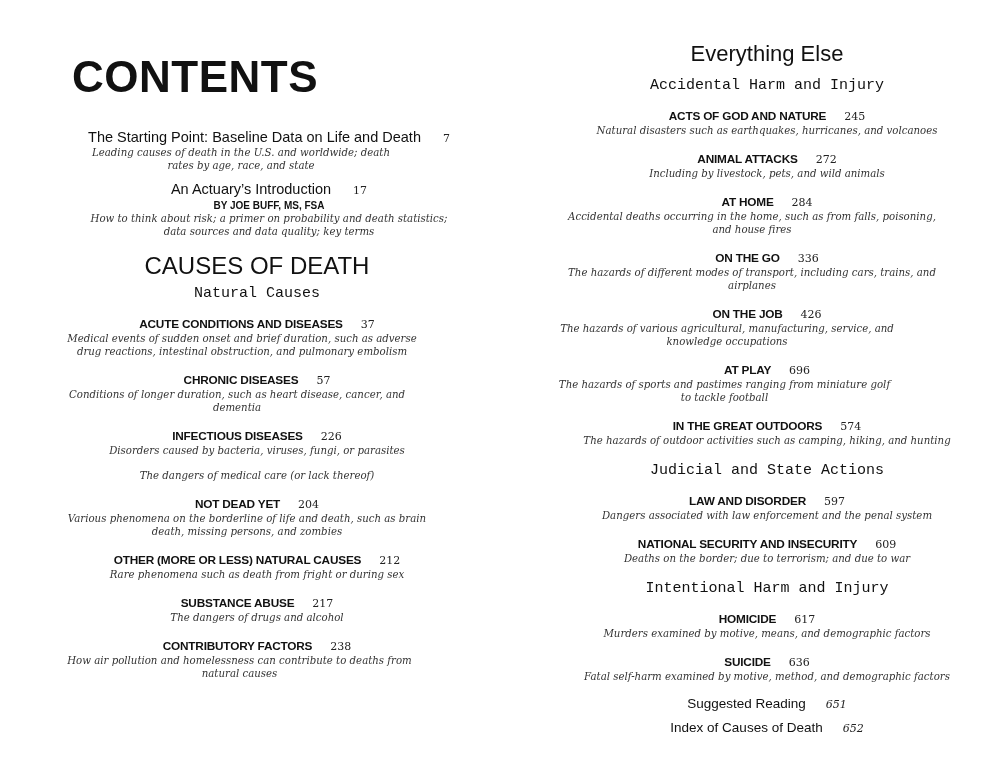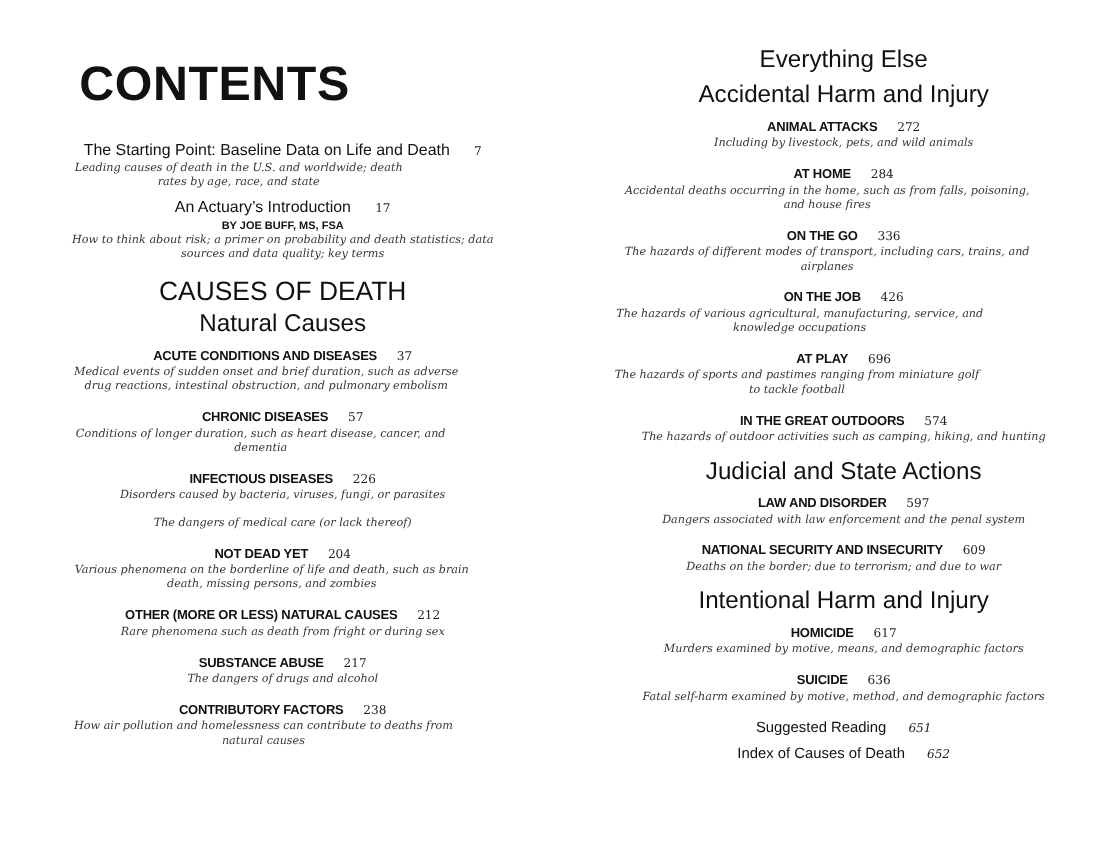--- a/index.html
+++ b/index.html
@@ -1,27 +1,27 @@
 <!DOCTYPE html>
 <html><head>
 <meta charset="utf-8">
 <style>
   html, body { margin:0; padding:0; background:#ffffff; }
   body { width:1000px; height:773px; position:relative; overflow:hidden; color:#111; }
   .page-title { position:absolute; left:57px; top:40px; font-family:"Liberation Sans", sans-serif; font-size:44px; font-weight:bold; letter-spacing:0.5px; color:#111; margin:15px; line-height:44px; }
   .col { position:absolute;text-align:center; }
   .left-col { left:57px; top:128px; width:400px; }
   .right-col { left:557px; top:40px; width:420px; }
-  .front-entry { margin-bottom:8px; }
+  .front-entry { margin-bottom:8px;margin-left:24px; }
   .front-title { font-family:"Liberation Sans", sans-serif; font-size:14.5px; color:#111; line-height:17px; }
   .page-num { font-family:"DejaVu Serif", serif; font-size:11px; color:#222; margin-left:22px; }
   .byline { font-family:"Liberation Sans", sans-serif; font-size:10px; font-weight:bold; line-height:13px; margin-top:1px; }
   .desc { font-family:"DejaVu Serif", serif; font-style:italic; font-size:10.2px; line-height:13px; color:#333; }
   .part-title { font-family:"Liberation Sans", sans-serif; font-size:24px; line-height:28px; margin:10px 0 2px 0; }
-  .section-title { font-family:Liberation Sans, sans-serif; font-size:22px; line-height:24px; margin:2px 0 8px 0; }
+  .section-title { font-family:Liberation Mono, monospace; font-size:15px; line-height:24px; margin:2px 0 8px 0; }
   .entry { margin-bottom:12px; }
   .entry-title { font-family:"Liberation Sans", sans-serif; font-size:11.8px; font-weight:bold; letter-spacing:-0.2px; line-height:15px; }
   .entry .page-num { margin-left:18px; }
   .ev-title { font-family:"Liberation Sans", sans-serif; font-size:22px; line-height:28px; margin:0 0 6px 0; }
   .back-entry { font-family:"Liberation Sans", sans-serif; font-size:13.5px; line-height:18px; margin-bottom:5px; }
   .back-entry .page-num { margin-left:20px;font-style:italic; }
 </style>
 </head>
 <body>
 
@@ -78,20 +78,24 @@
     <div><span class="entry-title">CONTRIBUTORY FACTORS</span><span class="page-num">238</span></div>
     <div class="desc" style="width:365px">How air pollution and homelessness can contribute to deaths from natural causes</div>
   </div>
 </div>
 
 <div class="col right-col">
   <div class="ev-title">Everything Else</div>
 
   <div class="section-title">Accidental Harm and Injury</div>
   <div class="entry">
+    <div><span class="entry-title">ACTS OF GOD AND NATURE</span><span class="page-num">245</span></div>
+    <div class="desc">Natural disasters such as earthquakes, hurricanes, and volcanoes</div>
+  </div>
+  <div class="entry">
     <div><span class="entry-title">ANIMAL ATTACKS</span><span class="page-num">272</span></div>
     <div class="desc">Including by livestock, pets, and wild animals</div>
   </div>
   <div class="entry">
     <div><span class="entry-title">AT HOME</span><span class="page-num">284</span></div>
     <div class="desc" style="width:390px">Accidental deaths occurring in the home, such as from falls, poisoning, and house fires</div>
   </div>
   <div class="entry">
     <div><span class="entry-title">ON THE GO</span><span class="page-num">336</span></div>
     <div class="desc" style="width:390px">The hazards of different modes of transport, including cars, trains, and airplanes</div>

